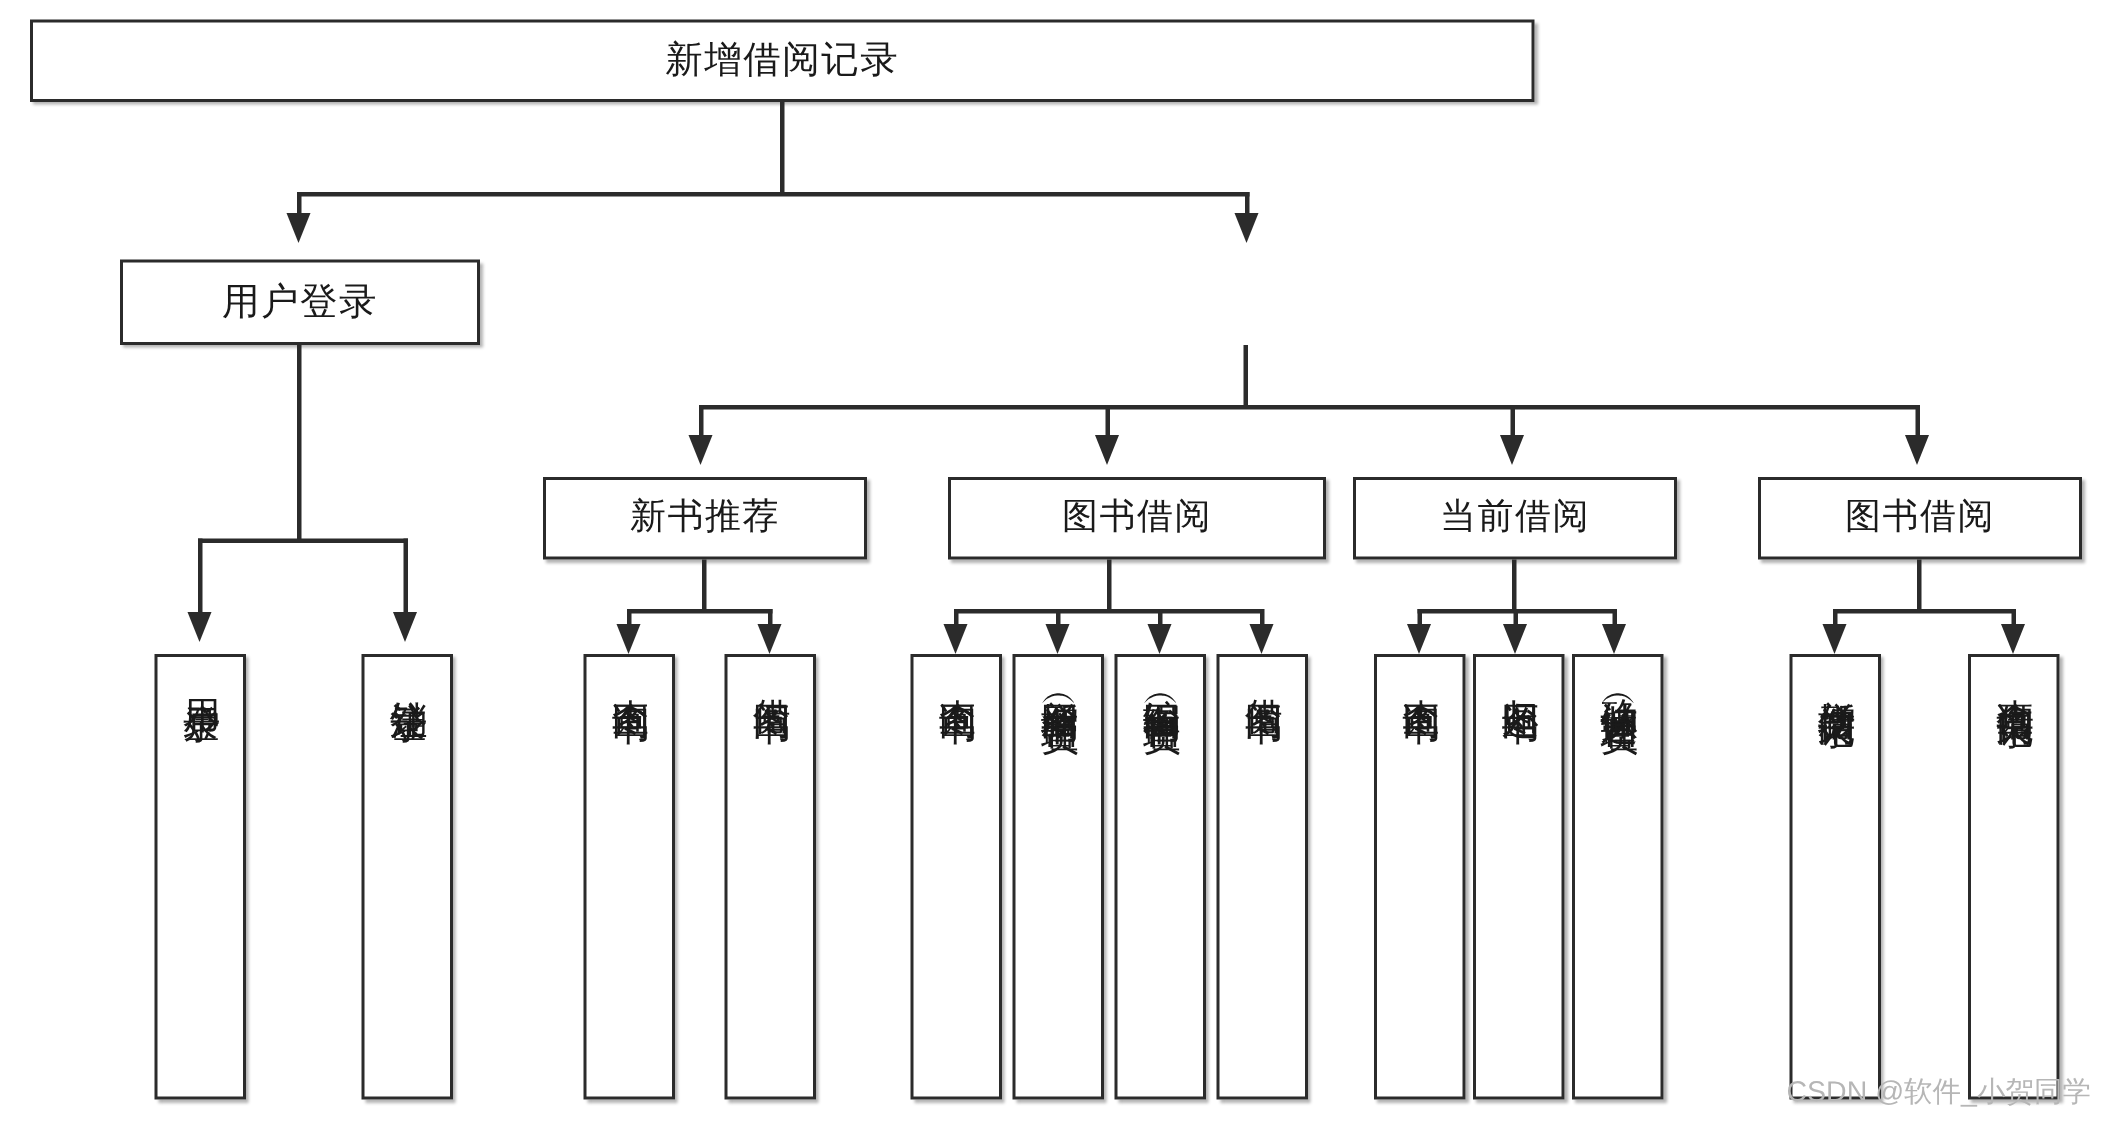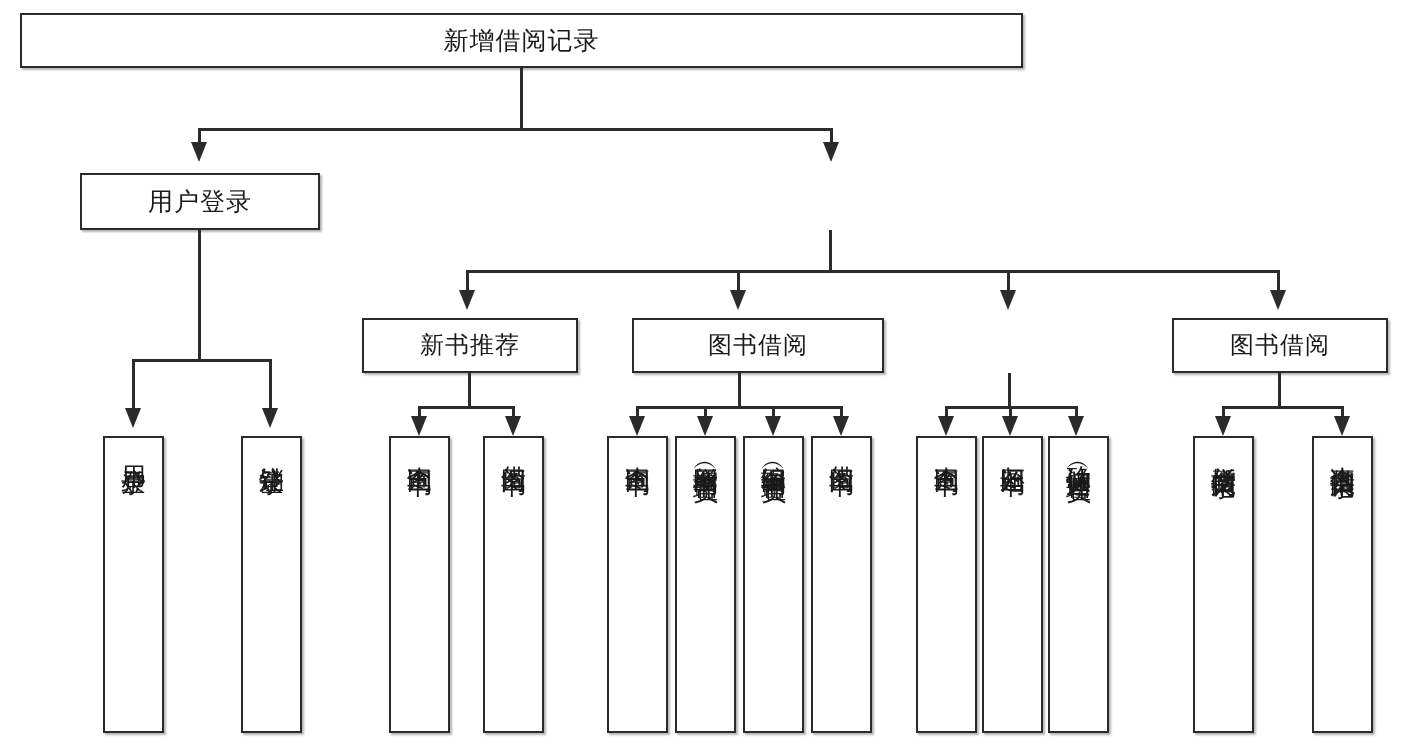--- a/index.html
+++ b/index.html
@@ -137,20 +137,23 @@
   <div class="arrow" style="left:1000px; top:290px;"></div>
 
   <div class="edge v" style="left:1277px; top:270px; width:3px; height:22px;"></div>
   <div class="arrow" style="left:1270px; top:290px;"></div>
 
   <div class="node level3" style="left:362px; top:318px; width:216px; height:55px;font-family:Liberation Serif, serif;">
     <span class="lbl">新书推荐</span>
   </div>
   <div class="node level3" style="left:632px; top:318px; width:252px; height:55px;">
     <span class="lbl">图书借阅</span>
+  </div>
+  <div class="node level3" style="left:902px; top:318px; width:216px; height:55px;">
+    <span class="lbl">当前借阅</span>
   </div>
   <div class="node level3" style="left:1172px; top:318px; width:216px; height:55px;">
     <span class="lbl">图书借阅</span>
   </div>
 
   <div class="edge v" style="left:468px; top:373px; width:3px; height:35px;"></div>
   <div class="edge h" style="left:418px; top:406px; width:97px; height:3px;"></div>
   <div class="edge v" style="left:418px; top:406px; width:3px; height:12px;"></div>
   <div class="arrow" style="left:411px; top:416px;"></div>
   <div class="edge v" style="left:512px; top:406px; width:3px; height:12px;"></div>
@@ -213,14 +216,15 @@
   <div class="edge v" style="left:1341px; top:406px; width:3px; height:12px;"></div>
   <div class="arrow" style="left:1334px; top:416px;"></div>
 
   <div class="node leaf" style="left:1193px; top:436px; width:61px; height:297px;">
     <span class="lbl">新增借阅记录</span>
   </div>
   <div class="node leaf" style="left:1312px; top:436px; width:61px; height:297px;">
     <span class="lbl">查询借阅记录</span>
   </div>
 
+  <div id="watermark" style="left:1191px; top:715px;">CSDN @软件_小贺同学</div>
 
 </div>
 
 </body></html>

